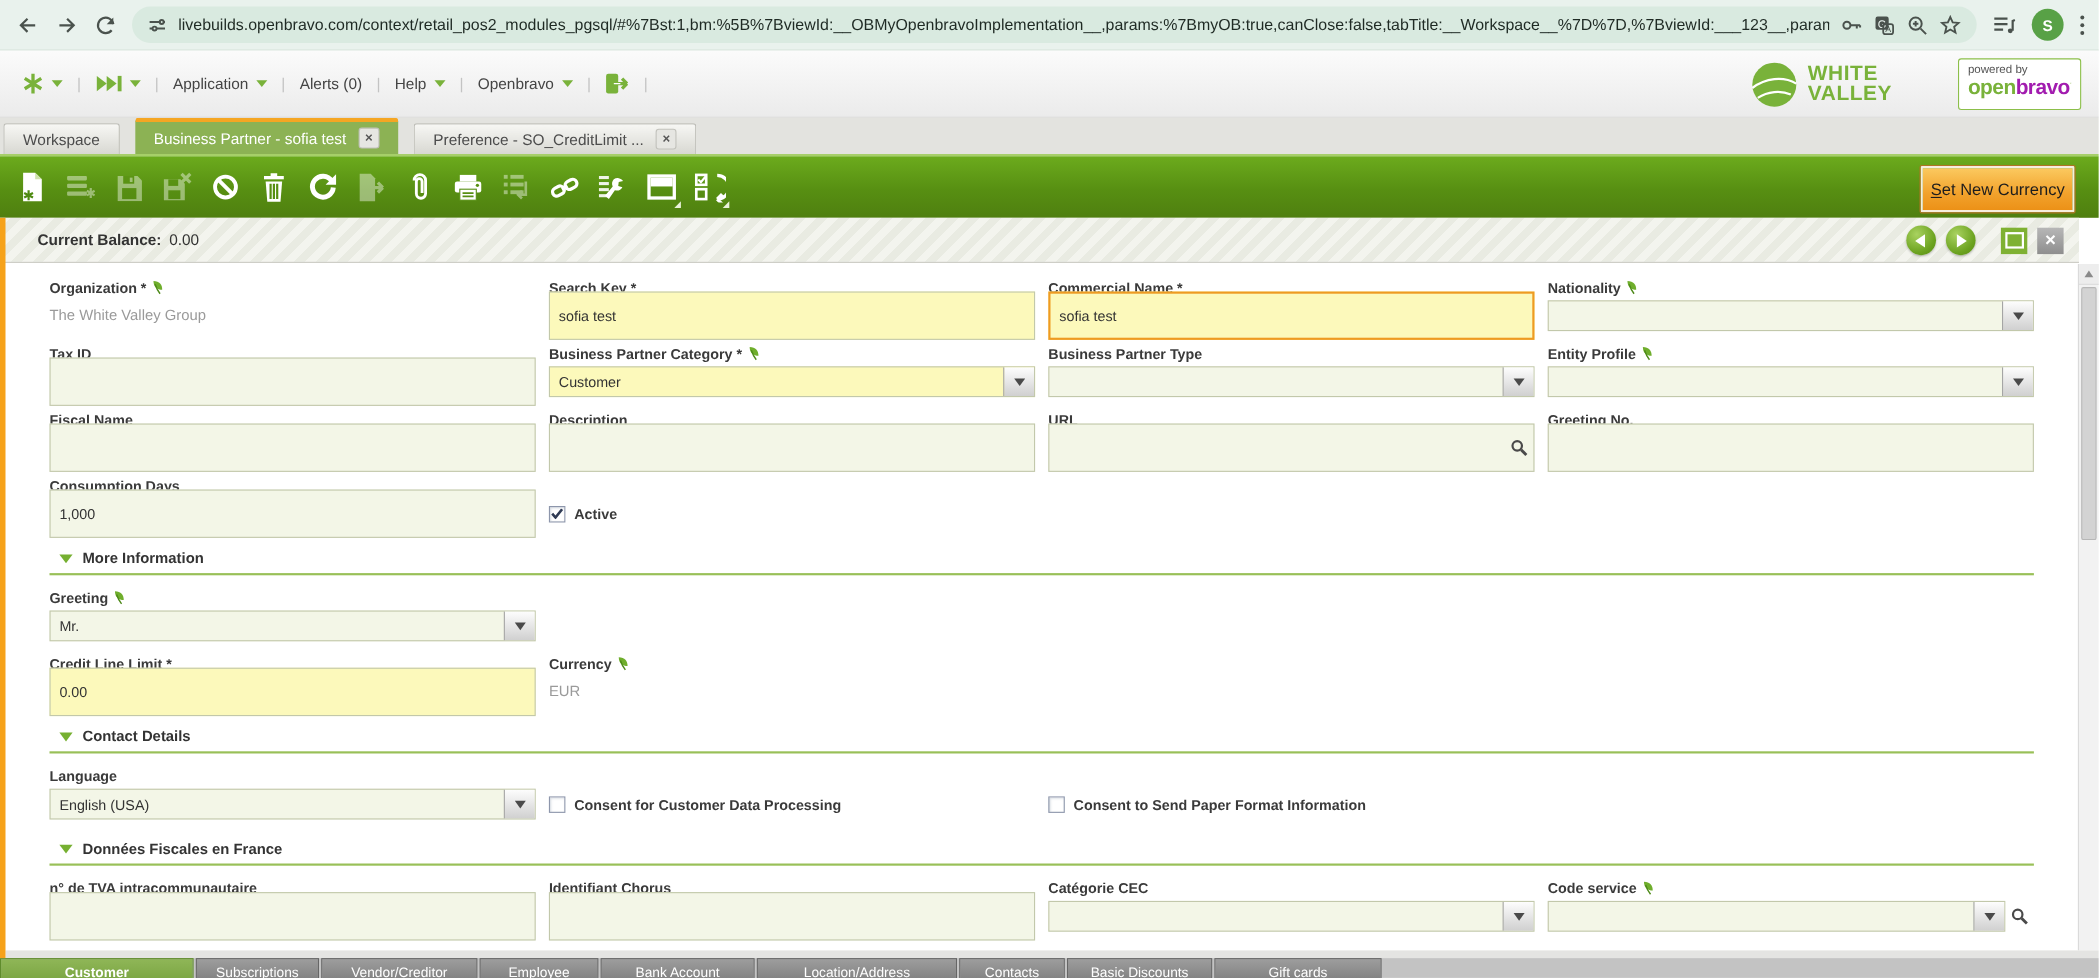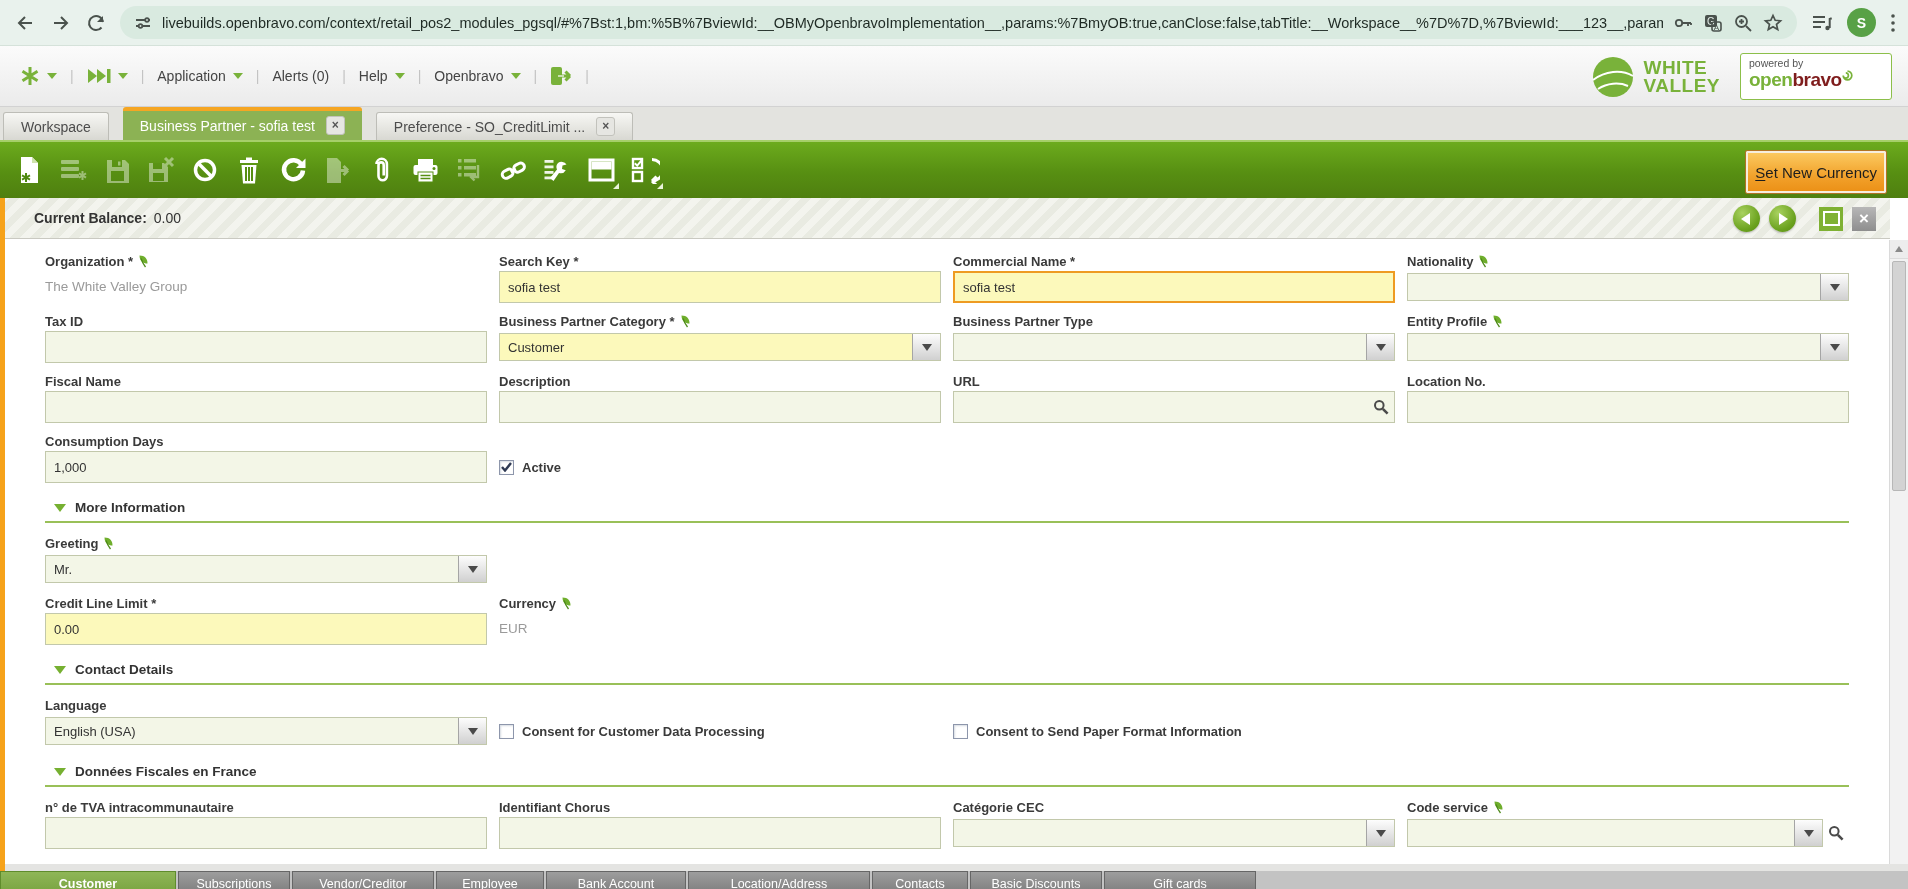--- a/index.html
+++ b/index.html
@@ -19,25 +19,25 @@
     display:flex;align-items:center;justify-content:center;}
 
   
   .menu-bar{position:absolute;top:46px;left:0;right:0;height:61px;background:linear-gradient(#fbfbfb,#ebebeb);
     border-bottom:1px solid #d2d2d2;display:flex;align-items:center;padding-left:20px;box-sizing:border-box;}
   .menu-item{display:flex;align-items:center;gap:7px;font-size:14px;color:#444;cursor:default;}
   .sep{color:#c3c3c3;margin:0 13px;font-size:14px;}
   .caret{width:0;height:0;border-left:5px solid transparent;border-right:5px solid transparent;border-top:6px solid #79b23a;}
   .brand-wv{position:absolute;right:188px;top:9px;display:flex;align-items:center;gap:8px;}
   .wv-text{font-size:19px;font-weight:bold;color:#79b23a;line-height:18px;letter-spacing:.5px;}
-  .powered{position:absolute;right:16px;top:7px;width:152px;height:47px;background:#fff;border:1px solid #8cbf4a;
+  .powered{position:absolute;right:16px;top:7px;width:112px;height:47px;background:#fff;border:1px solid #8cbf4a;
     border-radius:3px;padding:3px 8px;box-sizing:border-box;}
   .powered-by{font-size:10.5px;color:#555;}
   .ob-word{font-size:19px;font-weight:bold;letter-spacing:-.5px;display:flex;align-items:flex-start;}
-  .ob-green{color:#79b23a;} .ob-gray{color:#7f1d1d;}
+  .ob-green{color:#79b23a;} .ob-gray{color:#a21caf;}
 
   
   .tab-strip{position:absolute;top:107px;left:0;right:0;height:33px;background:#e3e3df;display:flex;
     align-items:flex-end;padding-left:3px;box-sizing:border-box;}
   .wtab{height:28px;display:flex;align-items:center;padding:0 17px;margin-right:14px;
     background:linear-gradient(#f7f7f4,#d8d8d2);border:1px solid #bdbdb7;border-bottom:none;
     border-radius:3px 3px 0 0;font-size:14px;color:#4c4c4c;box-sizing:border-box;}
   .wtab.active{height:33px;background:#8cb254;border:none;border-top:4px solid #f5a623;color:#fff;}
   .wtab-close{margin-left:11px;width:17px;height:17px;border-radius:3px;background:#e6e6e2;color:#555;
     font-size:12px;line-height:16px;text-align:center;border:1px solid #c2c2bc;font-weight:bold;}
@@ -72,21 +72,21 @@
 
   
   .left-strip{position:absolute;left:0;top:198px;width:5px;height:673px;background:#f6a21a;z-index:6;}
   .form-area{position:absolute;top:240px;left:5px;right:19px;bottom:25px;background:#fff;overflow:hidden;
     padding:13px 40px 0 40px;box-sizing:border-box;}
   .form-grid{display:grid;grid-template-columns:repeat(4,1fr);column-gap:28px;row-gap:12px;gap:12px;}
   .fcell{min-width:0;}
   .flabel{font-size:13px;font-weight:bold;color:#3a3a3a;height:17px;display:flex;align-items:center;gap:5px;
     margin-bottom:3px;white-space:nowrap;}
   .ctrl{height:28px;position:relative;display:flex;align-items:center;}
-  .txt{width:100%;height:32px;box-sizing:border-box;border:1px solid #c2c8ab;background:#f3f6e7;
+  .txt{width:100%;height:44px;box-sizing:border-box;border:1px solid #c2c8ab;background:#f3f6e7;
     font-family:"Liberation Sans",sans-serif;font-size:13px;padding:0 8px;color:#333;}
   .txt.yellow{background:#fcf9bb;}
   .txt.focused{border:2px solid #ee9b22;}
   .readonly-val{line-height:28px;color:#9a9a9a;font-size:13.5px;}
   .selectbox{flex:1;height:28px;box-sizing:border-box;border:1px solid #c2c8ab;background:#f3f6e7;position:relative;
     display:flex;align-items:center;padding:0 32px 0 8px;font-size:13px;color:#333;}
   .selectbox.yellow{background:#fcf9bb;}
   .sel-btn{position:absolute;right:0;top:0;bottom:0;width:27px;background:linear-gradient(#fdfdfd,#d0d0d0);
     border-left:1px solid #a5a5a5;display:flex;align-items:center;justify-content:center;}
   .sel-btn:after{content:"";width:0;height:0;border-left:5px solid transparent;border-right:5px solid transparent;
@@ -591,21 +591,21 @@
           <span class="mag-in">
             <svg width="16" height="16" viewBox="0 0 16 16" fill="none" stroke="#4a4a4a" stroke-width="2">
               <circle cx="6.3" cy="6.3" r="4.3"></circle>
               <path d="M9.8 9.8l4.8 4.8" stroke-width="2.6"></path>
             </svg>
           </span>
         </div>
       </div>
       <div class="fcell" style="grid-column-start: 4;">
         <div class="flabel">
-          <span>Location No.</span>
+          <span>Greeting No.</span>
         </div>
         <div class="ctrl">
           <input class="txt" style="">
         </div>
       </div>
       <div class="fcell" style="grid-column-start: 1;">
         <div class="flabel">
           <span>Consumption Days</span>
         </div>
         <div class="ctrl">

